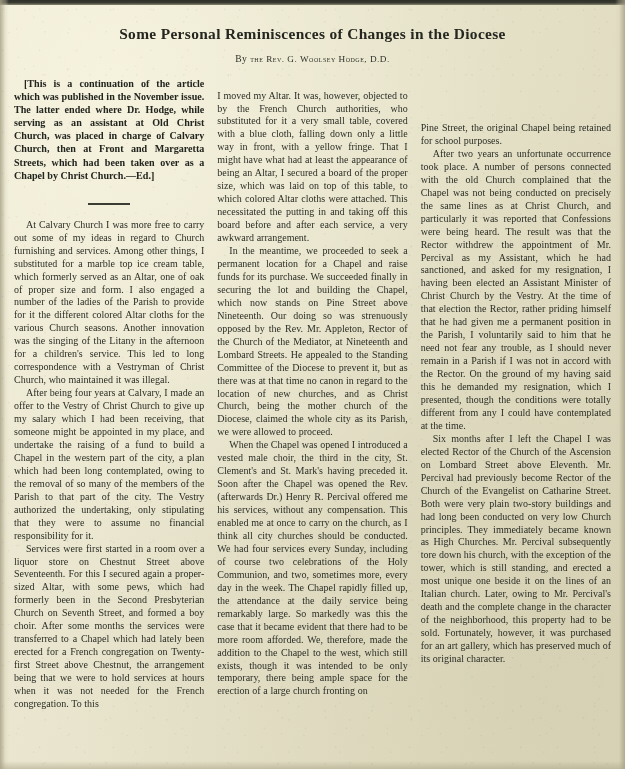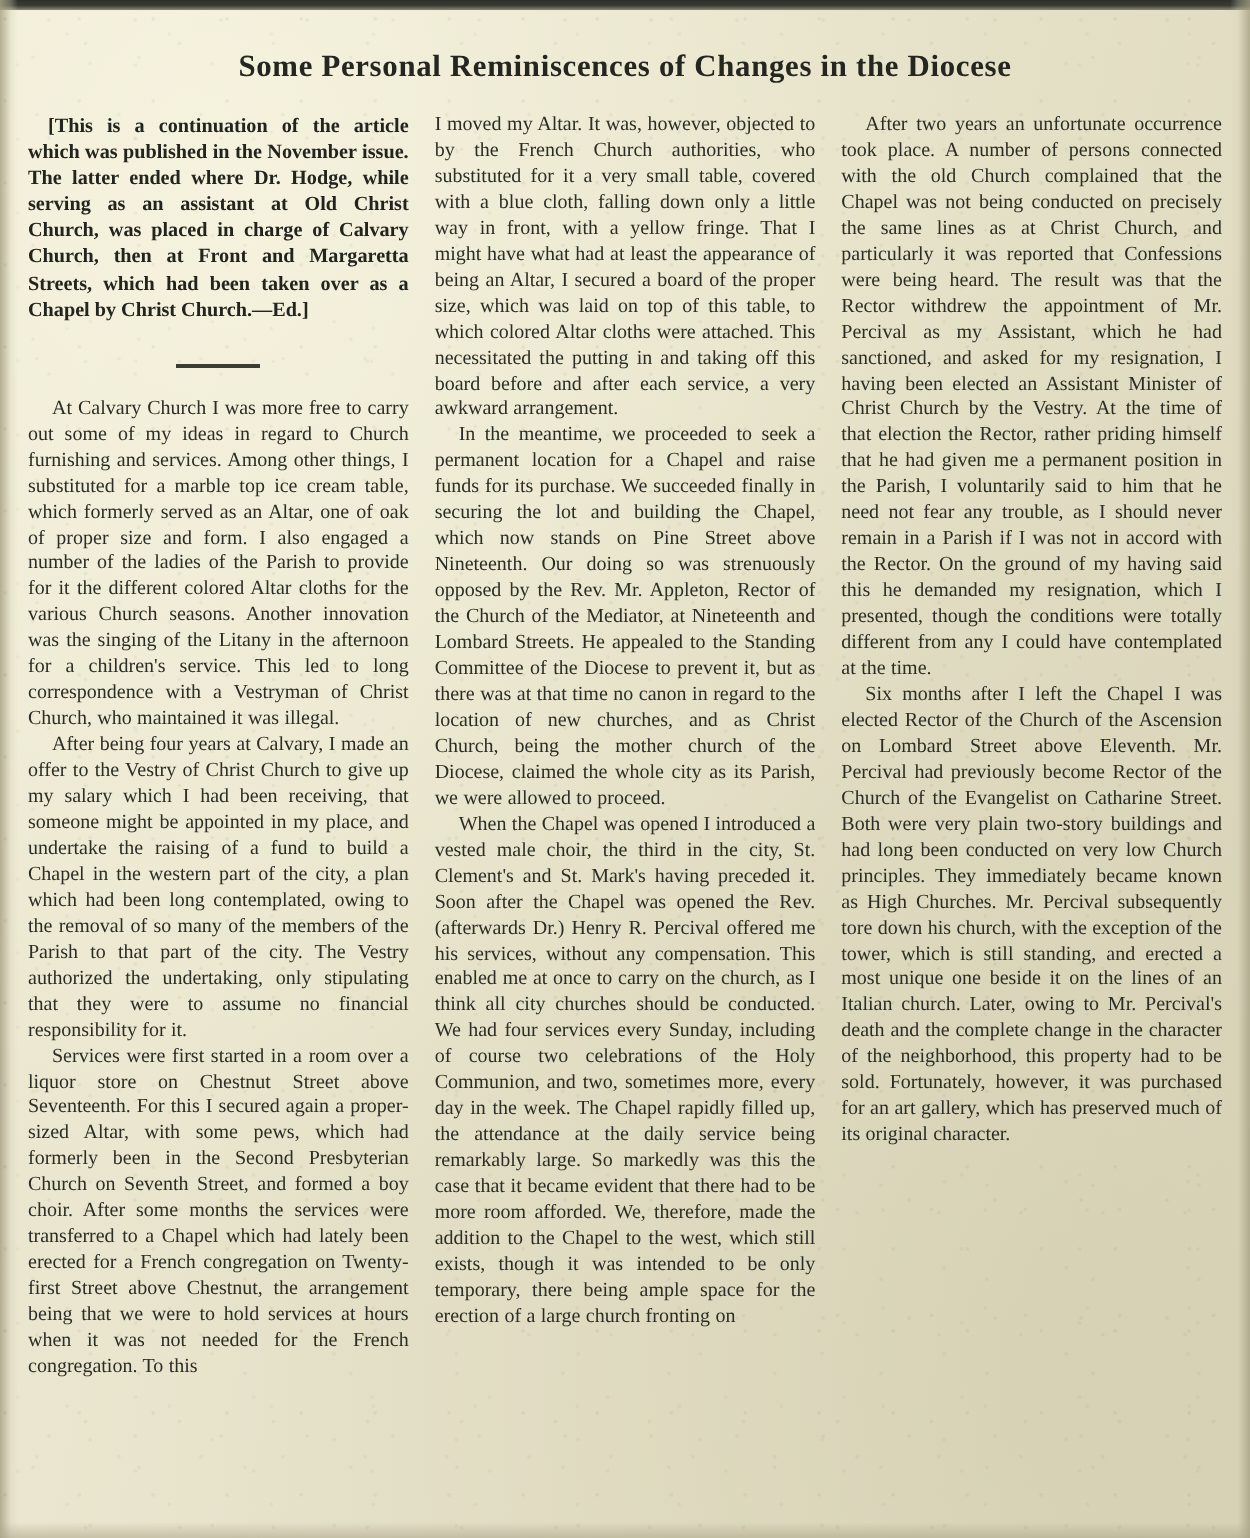--- a/index.html
+++ b/index.html
@@ -100,21 +100,21 @@
   .byline .lead {
     font-variant: normal;
     font-size: 9.6px;
   }
 
   
   #columns {
     display: flex;
     gap: 13px;
     margin-top: 13px;
-    align-items: flex-start;
+    align-items: center;
   }
   .column {
     flex: 1 1 0;
     min-width: 0;
   }
   p.para {
     margin: 0;
     text-align: justify;
     text-justify: inter-word;
     font-size: 10px;
@@ -157,39 +157,41 @@
 
   <div id="scan-top-edge"></div>
   <div id="scan-left-edge"></div>
   <div id="scan-right-edge"></div>
   <div id="scan-bottom-edge"></div>
 
   <div id="content">
 
     <div class="title-block">
       <div class="title-line">Some Personal Reminiscences of Changes in the Diocese</div>
+      <div class="byline"><span class="lead">By</span> <span>the Rev. G. Woolsey Hodge, D.D.</span></div>
     </div>
 
     <div id="columns">
 
       <div class="column">
         <p class="editor-note">[This is a continuation of the article which was published in the November issue. The latter ended where Dr. Hodge, while serving as an assistant at Old Christ Church, was placed in charge of Calvary Church, then at Front and Margaretta Streets, which had been taken over as a Chapel by Christ Church.—Ed.]</p>
         <div class="rule-wrap"><span class="rule"></span></div>
         <p class="para">At Calvary Church I was more free to carry out some of my ideas in regard to Church furnishing and services. Among other things, I substituted for a marble top ice cream table, which formerly served as an Altar, one of oak of proper size and form. I also engaged a number of the ladies of the Parish to provide for it the different colored Altar cloths for the various Church seasons. Another innovation was the singing of the Litany in the afternoon for a children's service. This led to long correspondence with a Vestryman of Christ Church, who maintained it was illegal.</p>
         <p class="para">After being four years at Calvary, I made an offer to the Vestry of Christ Church to give up my salary which I had been receiving, that someone might be appointed in my place, and undertake the raising of a fund to build a Chapel in the western part of the city, a plan which had been long contemplated, owing to the removal of so many of the members of the Parish to that part of the city. The Vestry authorized the undertaking, only stipulating that they were to assume no financial responsibility for it.</p>
         <p class="para">Services were first started in a room over a liquor store on Chestnut Street above Seventeenth. For this I secured again a proper-sized Altar, with some pews, which had formerly been in the Second Presbyterian Church on Seventh Street, and formed a boy choir. After some months the services were transferred to a Chapel which had lately been erected for a French congregation on Twenty-first Street above Chestnut, the arrangement being that we were to hold services at hours when it was not needed for the French congregation. To this</p>
       </div>
 
       <div class="column">
         <p class="para noindent">I moved my Altar. It was, however, objected to by the French Church authorities, who substituted for it a very small table, covered with a blue cloth, falling down only a little way in front, with a yellow fringe. That I might have what had at least the appearance of being an Altar, I secured a board of the proper size, which was laid on top of this table, to which colored Altar cloths were attached. This necessitated the putting in and taking off this board before and after each service, a very awkward arrangement.</p>
         <p class="para">In the meantime, we proceeded to seek a permanent location for a Chapel and raise funds for its purchase. We succeeded finally in securing the lot and building the Chapel, which now stands on Pine Street above Nineteenth. Our doing so was strenuously opposed by the Rev. Mr. Appleton, Rector of the Church of the Mediator, at Nineteenth and Lombard Streets. He appealed to the Standing Committee of the Diocese to prevent it, but as there was at that time no canon in regard to the location of new churches, and as Christ Church, being the mother church of the Diocese, claimed the whole city as its Parish, we were allowed to proceed.</p>
         <p class="para">When the Chapel was opened I introduced a vested male choir, the third in the city, St. Clement's and St. Mark's having preceded it. Soon after the Chapel was opened the Rev. (afterwards Dr.) Henry R. Percival offered me his services, without any compensation. This enabled me at once to carry on the church, as I think all city churches should be conducted. We had four services every Sunday, including of course two celebrations of the Holy Communion, and two, sometimes more, every day in the week. The Chapel rapidly filled up, the attendance at the daily service being remarkably large. So markedly was this the case that it became evident that there had to be more room afforded. We, therefore, made the addition to the Chapel to the west, which still exists, though it was intended to be only temporary, there being ample space for the erection of a large church fronting on</p>
       </div>
 
       <div class="column">
+        <p class="para noindent">Pine Street, the original Chapel being retained for school purposes.</p>
         <p class="para">After two years an unfortunate occurrence took place. A number of persons connected with the old Church complained that the Chapel was not being conducted on precisely the same lines as at Christ Church, and particularly it was reported that Confessions were being heard. The result was that the Rector withdrew the appointment of Mr. Percival as my Assistant, which he had sanctioned, and asked for my resignation, I having been elected an Assistant Minister of Christ Church by the Vestry. At the time of that election the Rector, rather priding himself that he had given me a permanent position in the Parish, I voluntarily said to him that he need not fear any trouble, as I should never remain in a Parish if I was not in accord with the Rector. On the ground of my having said this he demanded my resignation, which I presented, though the conditions were totally different from any I could have contemplated at the time.</p>
         <p class="para">Six months after I left the Chapel I was elected Rector of the Church of the Ascension on Lombard Street above Eleventh. Mr. Percival had previously become Rector of the Church of the Evangelist on Catharine Street. Both were very plain two-story buildings and had long been conducted on very low Church principles. They immediately became known as High Churches. Mr. Percival subsequently tore down his church, with the exception of the tower, which is still standing, and erected a most unique one beside it on the lines of an Italian church. Later, owing to Mr. Percival's death and the complete change in the character of the neighborhood, this property had to be sold. Fortunately, however, it was purchased for an art gallery, which has preserved much of its original character.</p>
       </div>
 
     </div>
   </div>
 
   <div id="grain"></div>
 </div>
 

